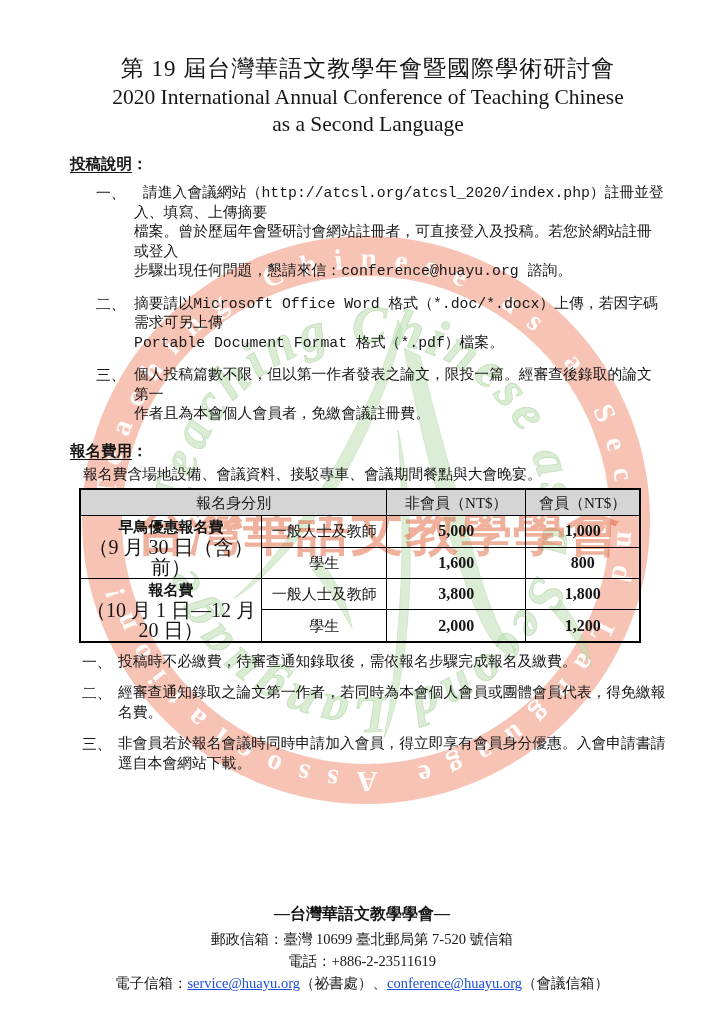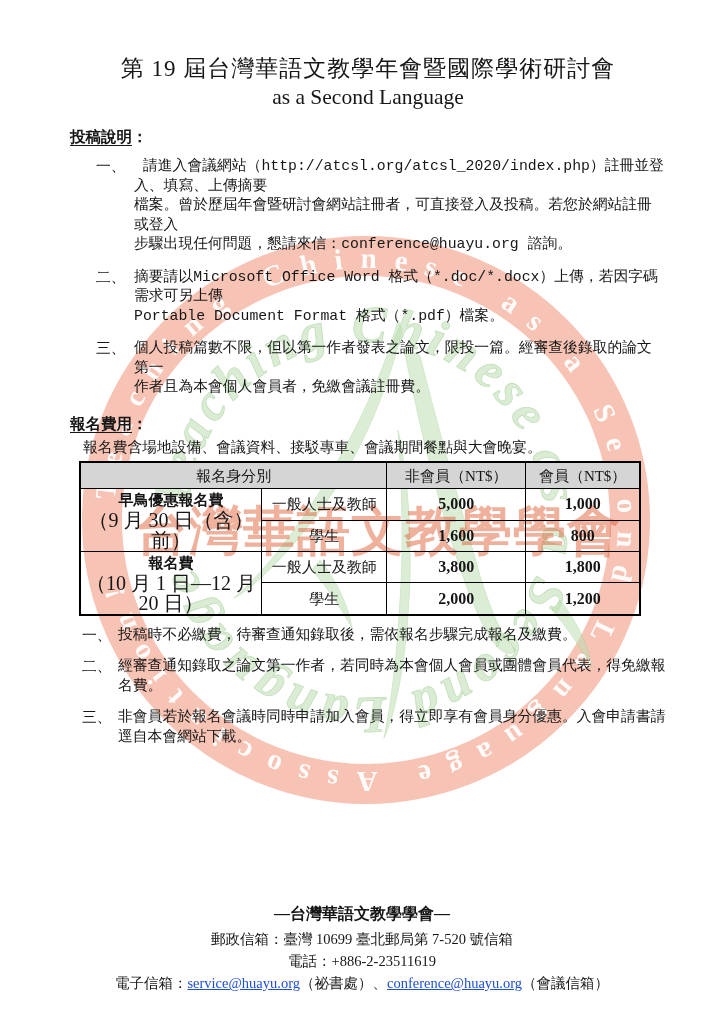--- a/index.html
+++ b/index.html
@@ -90,20 +90,21 @@
 
     <text font-size="29" font-weight="bold" opacity="0.95" letter-spacing="4" font-family="Liberation Serif, DejaVu Serif, serif" fill="#ffffff">
       <textPath href="#ringTextPath" startOffset="20" textLength="1500">Teaching Chinese as a Second Language Association!</textPath>
     </text>
   </svg>
 
   <div class="content">
 
     <div class="title-zh">第 19 屆台灣華語文教學年會暨國際學術研討會</div>
     <div class="title-en">
+      <div>2020 International Annual Conference of Teaching Chinese</div>
       <div>as a Second Language</div>
     </div>
 
     <div class="sec-heading">
       <span class="u">投稿說明</span><span>：</span>
     </div>
 
     <div class="list">
       <div class="li indent-first">
         <span class="num">一、</span>

